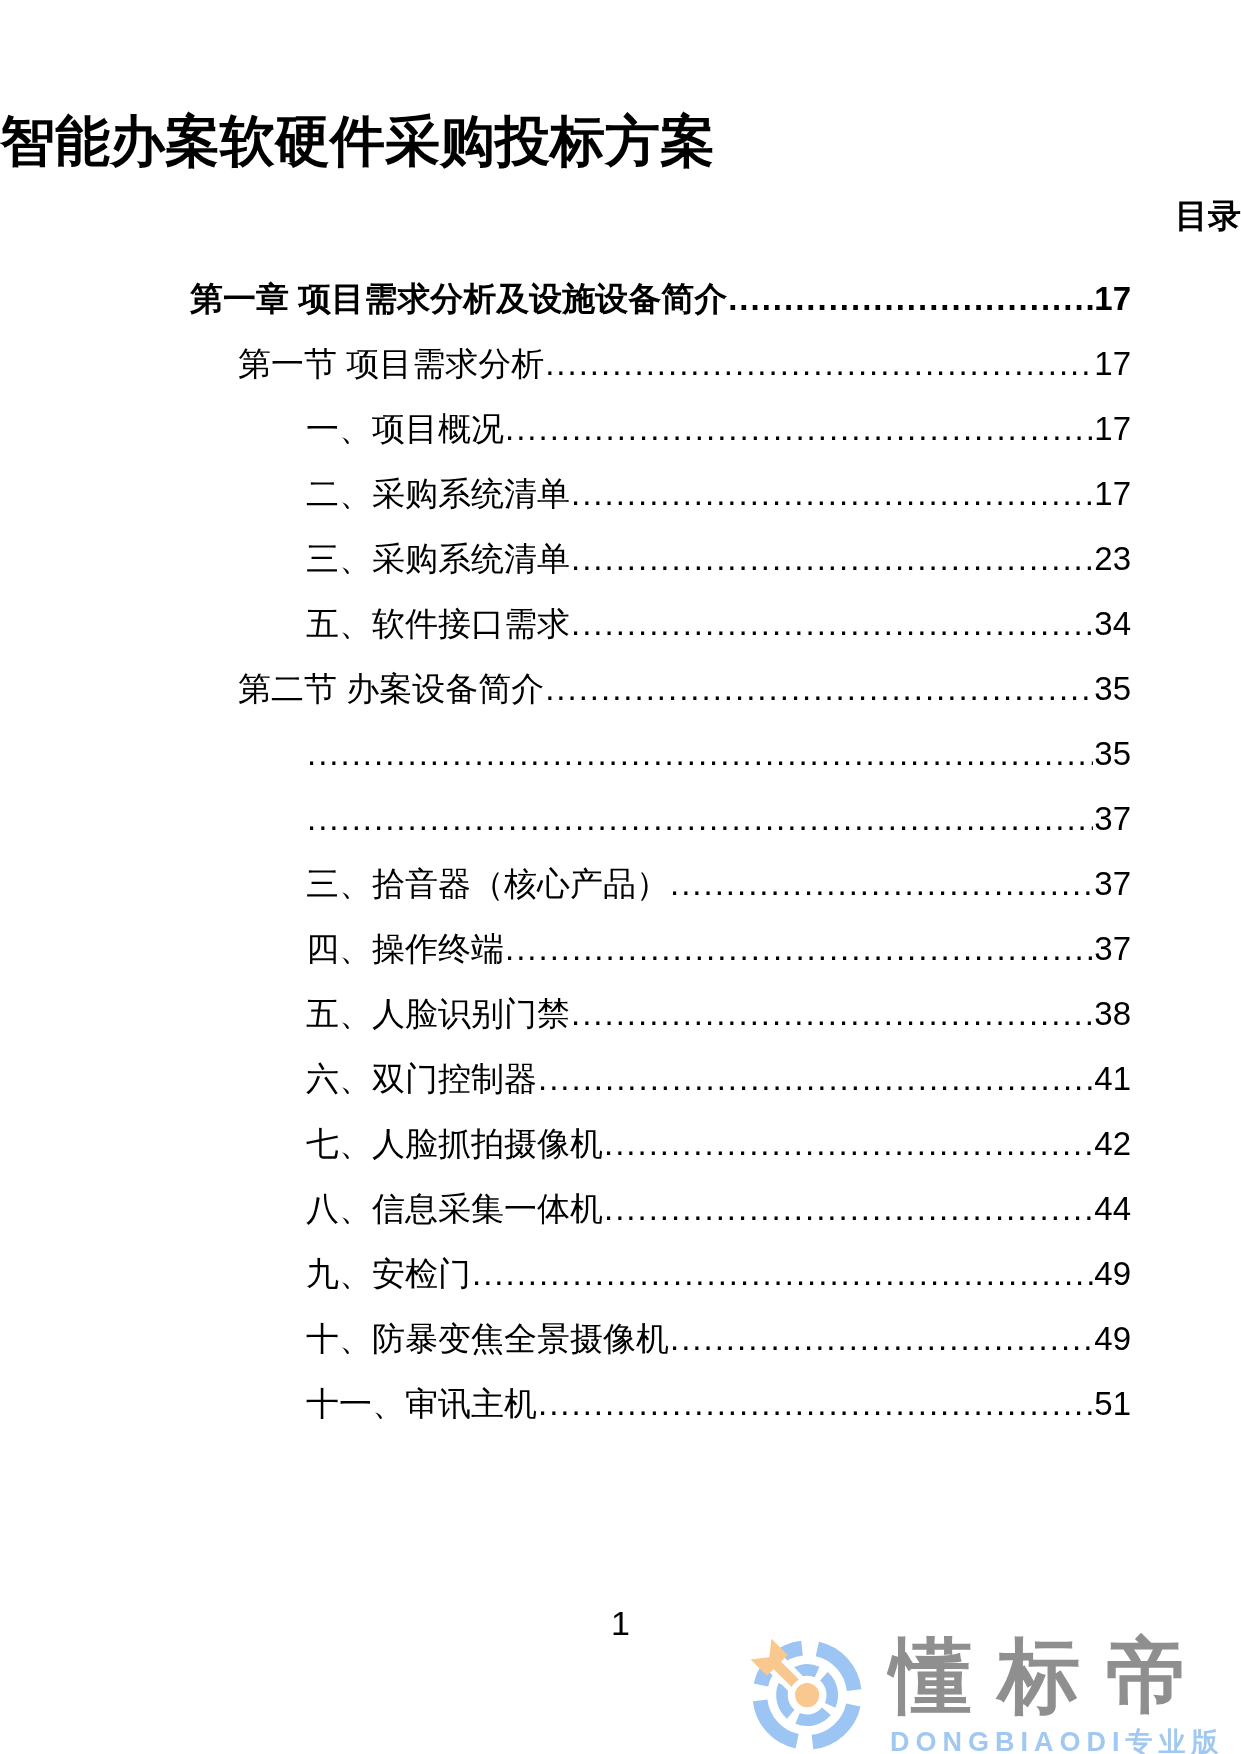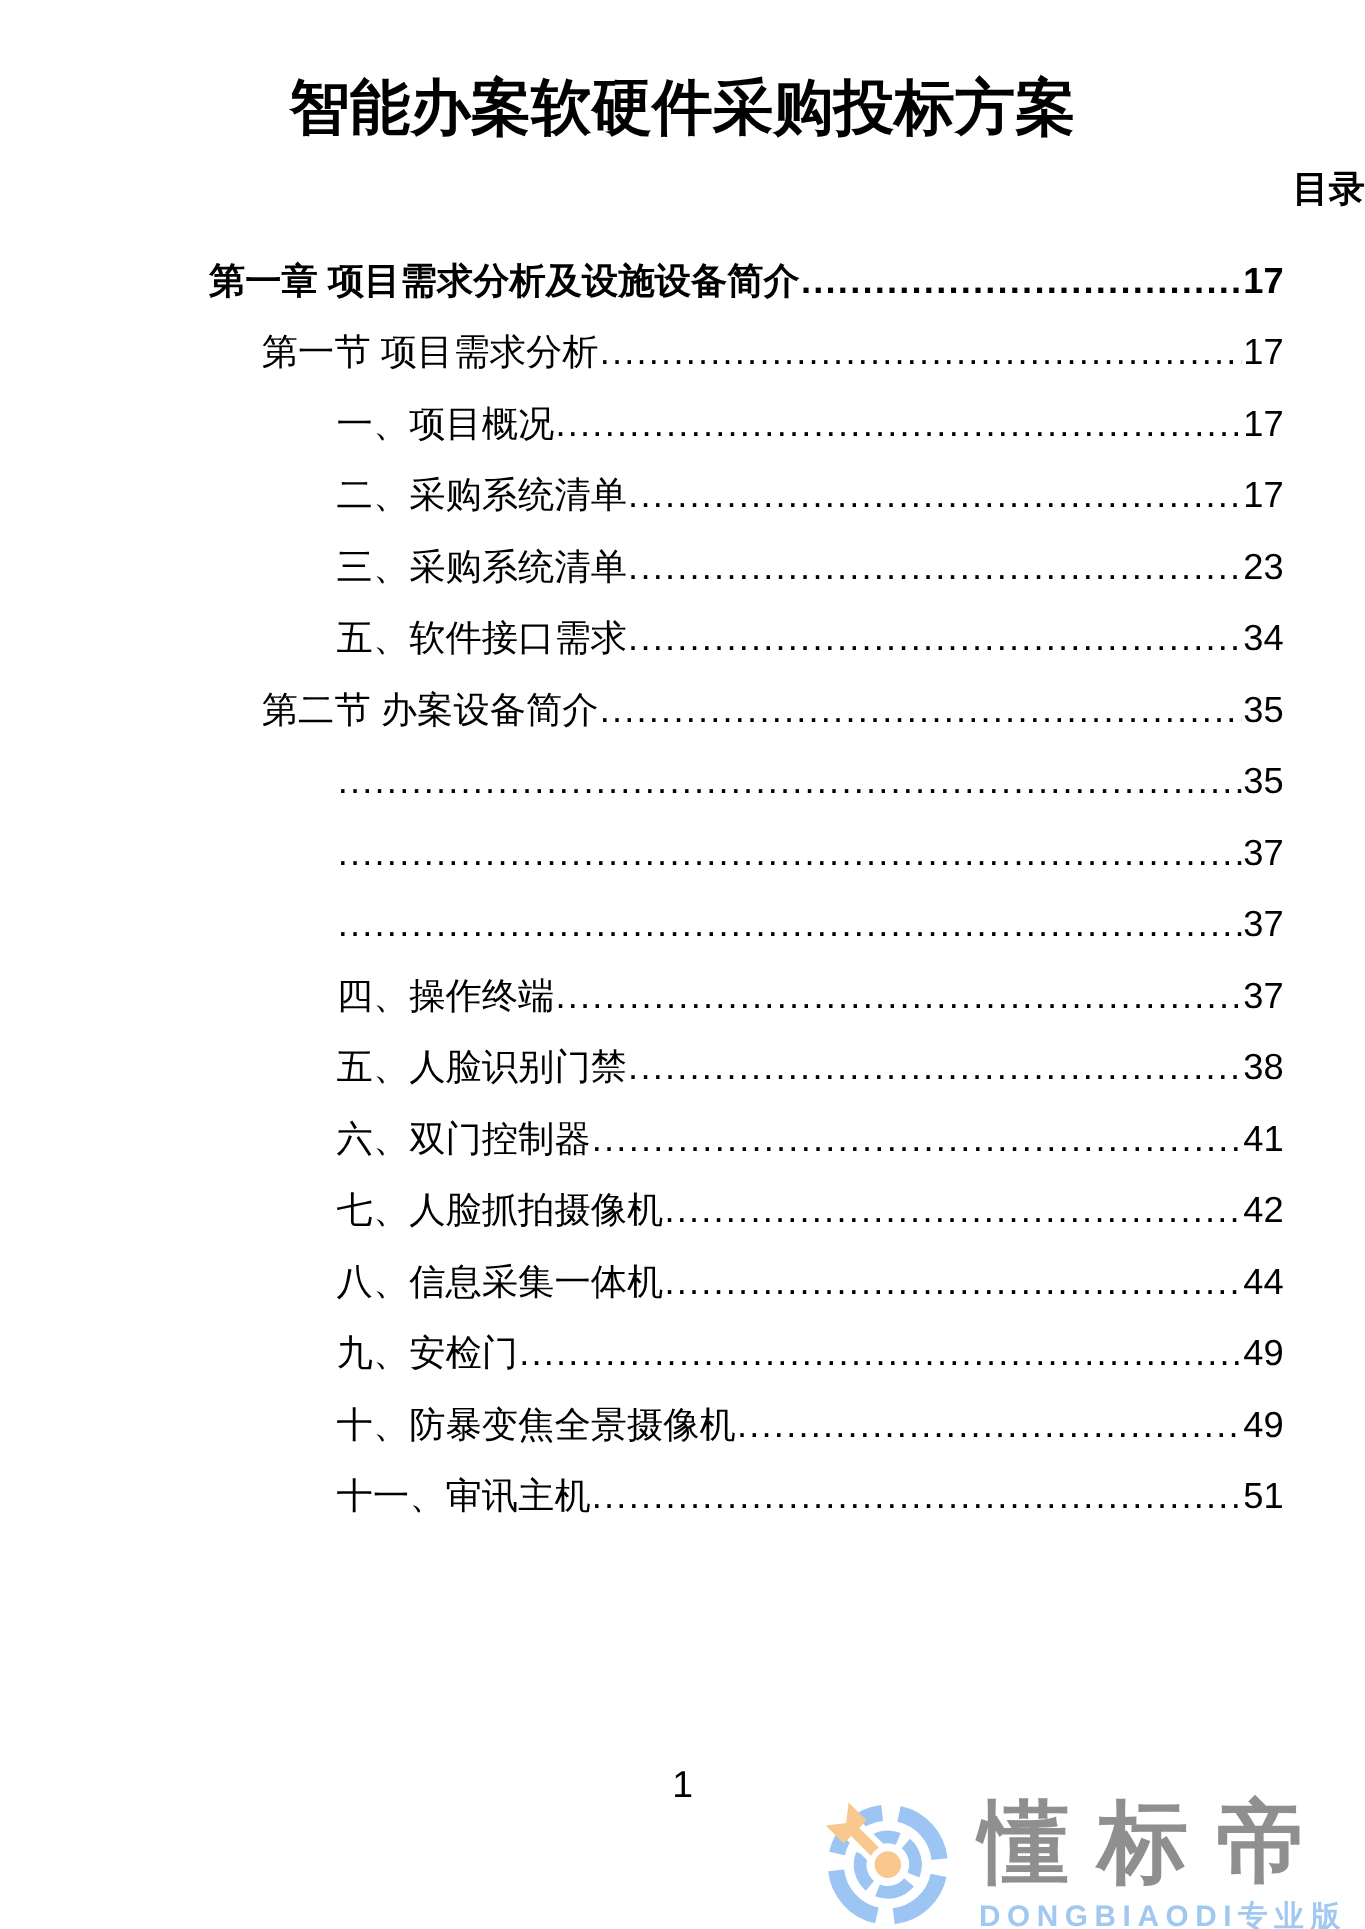--- a/index.html
+++ b/index.html
@@ -11,36 +11,35 @@
     position: relative;
     width: 1241px;
     height: 1754px;
     background: #ffffff;
     overflow: hidden;
     font-family: "Liberation Sans", "DejaVu Sans", sans-serif;
     color: #000000;
   }
   .doc-title {
     margin: 0;
-    padding-top: 64px;
-    text-align: center;
+    padding-top: 108px;
     font-size: 55px;
     line-height: 1.2;
     font-weight: bold;
     letter-spacing: 0;
   }
   .toc-heading {
     margin: 22px 0 0 0;
     text-align: right;
     font-size: 33px;
     line-height: 1.2;
     font-weight: bold;
   }
   .toc {
-    margin: 18px 74px 0 190px;
+    margin: 18px 110px 0 190px;
     text-align: right;
   }
   .toc-row {
     display: flex;
     align-items: flex-end;
     height: 65px;
     font-size: 33px;
     line-height: 1.18;
   }
   .toc-row.chapter { font-weight: bold; }
@@ -150,20 +149,21 @@
       </div>
       <div class="toc-row item">
         <span class="toc-dots"></span>
         <span class="toc-page">35</span>
       </div>
       <div class="toc-row item">
         <span class="toc-dots"></span>
         <span class="toc-page">37</span>
       </div>
       <div class="toc-row item">
+        <span class="toc-label">三、拾音器（核心产品）</span>
         <span class="toc-dots"></span>
         <span class="toc-page">37</span>
       </div>
       <div class="toc-row item">
         <span class="toc-label">四、操作终端</span>
         <span class="toc-dots"></span>
         <span class="toc-page">37</span>
       </div>
       <div class="toc-row item">
         <span class="toc-label">五、人脸识别门禁</span>

